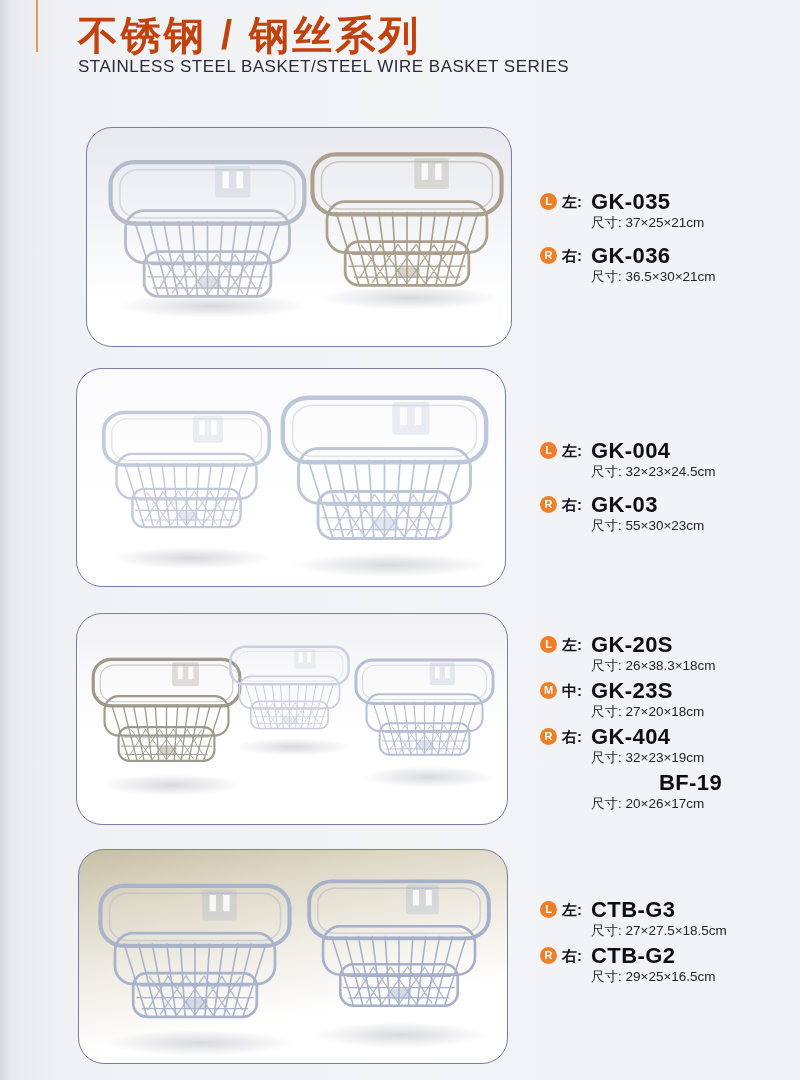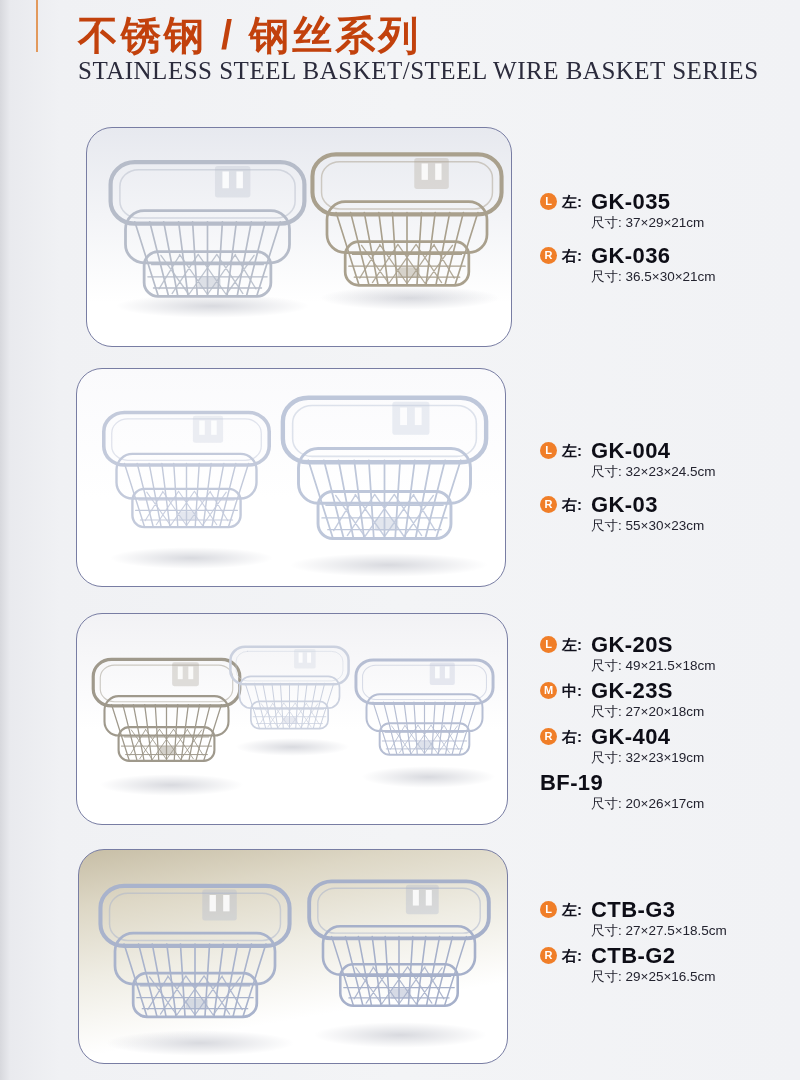--- a/index.html
+++ b/index.html
@@ -13,21 +13,21 @@
 
   
   .accent-tick{position:absolute;left:36px;top:0;width:2px;height:52px;background:#e2995c;}
   .title-zh{
     position:absolute;left:78px;top:8px;width:700px;
     font-size:40px;font-weight:bold;color:#c2410c;letter-spacing:3px;
     white-space:nowrap;
   }
   .subtitle-en{
     position:absolute;left:78px;top:57px;width:715px;
-    font-size:25px;color:#2b2b3c;letter-spacing:0.5px;white-space:nowrap;font-family:Liberation Serif, serif;
+    font-size:17px;color:#2b2b3c;letter-spacing:0.5px;white-space:nowrap;
   }
 
   
   .panel{
     position:absolute;border:1.5px solid #787da3;border-radius:26px;
     overflow:hidden;background:#fff;
   }
   .panel1{left:86px;top:127px;width:424px;height:218px;
     background:linear-gradient(180deg,#e7e9ef 0%,#f3f4f7 40%,#ffffff 80%);}
   .panel2{left:76px;top:368px;width:428px;height:217px;
@@ -39,21 +39,21 @@
 
   .basket{position:absolute;}
   .bshadow{position:absolute;border-radius:50%;
     background:radial-gradient(ellipse at center,rgba(105,110,130,0.26) 0%,rgba(105,110,130,0) 70%);}
 
   
   .spec-block{position:absolute;left:540px;width:250px;}
   .spec-item{margin-bottom:13px;}
   .spec-block.tight .spec-item{margin-bottom:5px;}
   .row1{display:flex;align-items:center;gap:5px;line-height:21px;}
-  .row1.noicon{}
+  .row1.noicon{margin-left:51px;justify-content:center;}
   .badge{
     width:17px;height:17px;border-radius:50%;background:#f07e28;
     color:#ffffff;font-size:11px;font-weight:bold;
     display:flex;align-items:center;justify-content:center;flex:0 0 17px;
   }
   .pos{font-size:15px;font-weight:bold;color:#10101c;min-width:24px;}
   .model{font-size:22px;font-weight:bold;color:#0d0d16;letter-spacing:0.4px;}
   .dims{margin-left:51px;margin-top:2px;font-size:13.5px;color:#23232f;line-height:18px;}
 </style>
 </head>
@@ -138,21 +138,21 @@
       </svg>
   </div>
 
   <div class="spec-block" style="top:191px">
     <div class="spec-item">
       <div class="row1">
         <span class="badge">L</span>
         <span class="pos">左:</span>
         <span class="model">GK-035</span>
       </div>
-      <div class="dims">尺寸: 37×29×21cm</div>
+      <div class="dims">尺寸: 37×25×21cm</div>
     </div>
     <div class="spec-item">
       <div class="row1">
         <span class="badge">R</span>
         <span class="pos">右:</span>
         <span class="model">GK-036</span>
       </div>
       <div class="dims">尺寸: 36.5×30×21cm</div>
     </div>
   </div>
@@ -176,21 +176,21 @@
     </div>
   </div>
 
   <div class="spec-block tight" style="top:634px">
     <div class="spec-item">
       <div class="row1">
         <span class="badge">L</span>
         <span class="pos">左:</span>
         <span class="model">GK-20S</span>
       </div>
-      <div class="dims">尺寸: 49×21.5×18cm</div>
+      <div class="dims">尺寸: 26×38.3×18cm</div>
     </div>
     <div class="spec-item">
       <div class="row1">
         <span class="badge">M</span>
         <span class="pos">中:</span>
         <span class="model">GK-23S</span>
       </div>
       <div class="dims">尺寸: 27×20×18cm</div>
     </div>
     <div class="spec-item">

